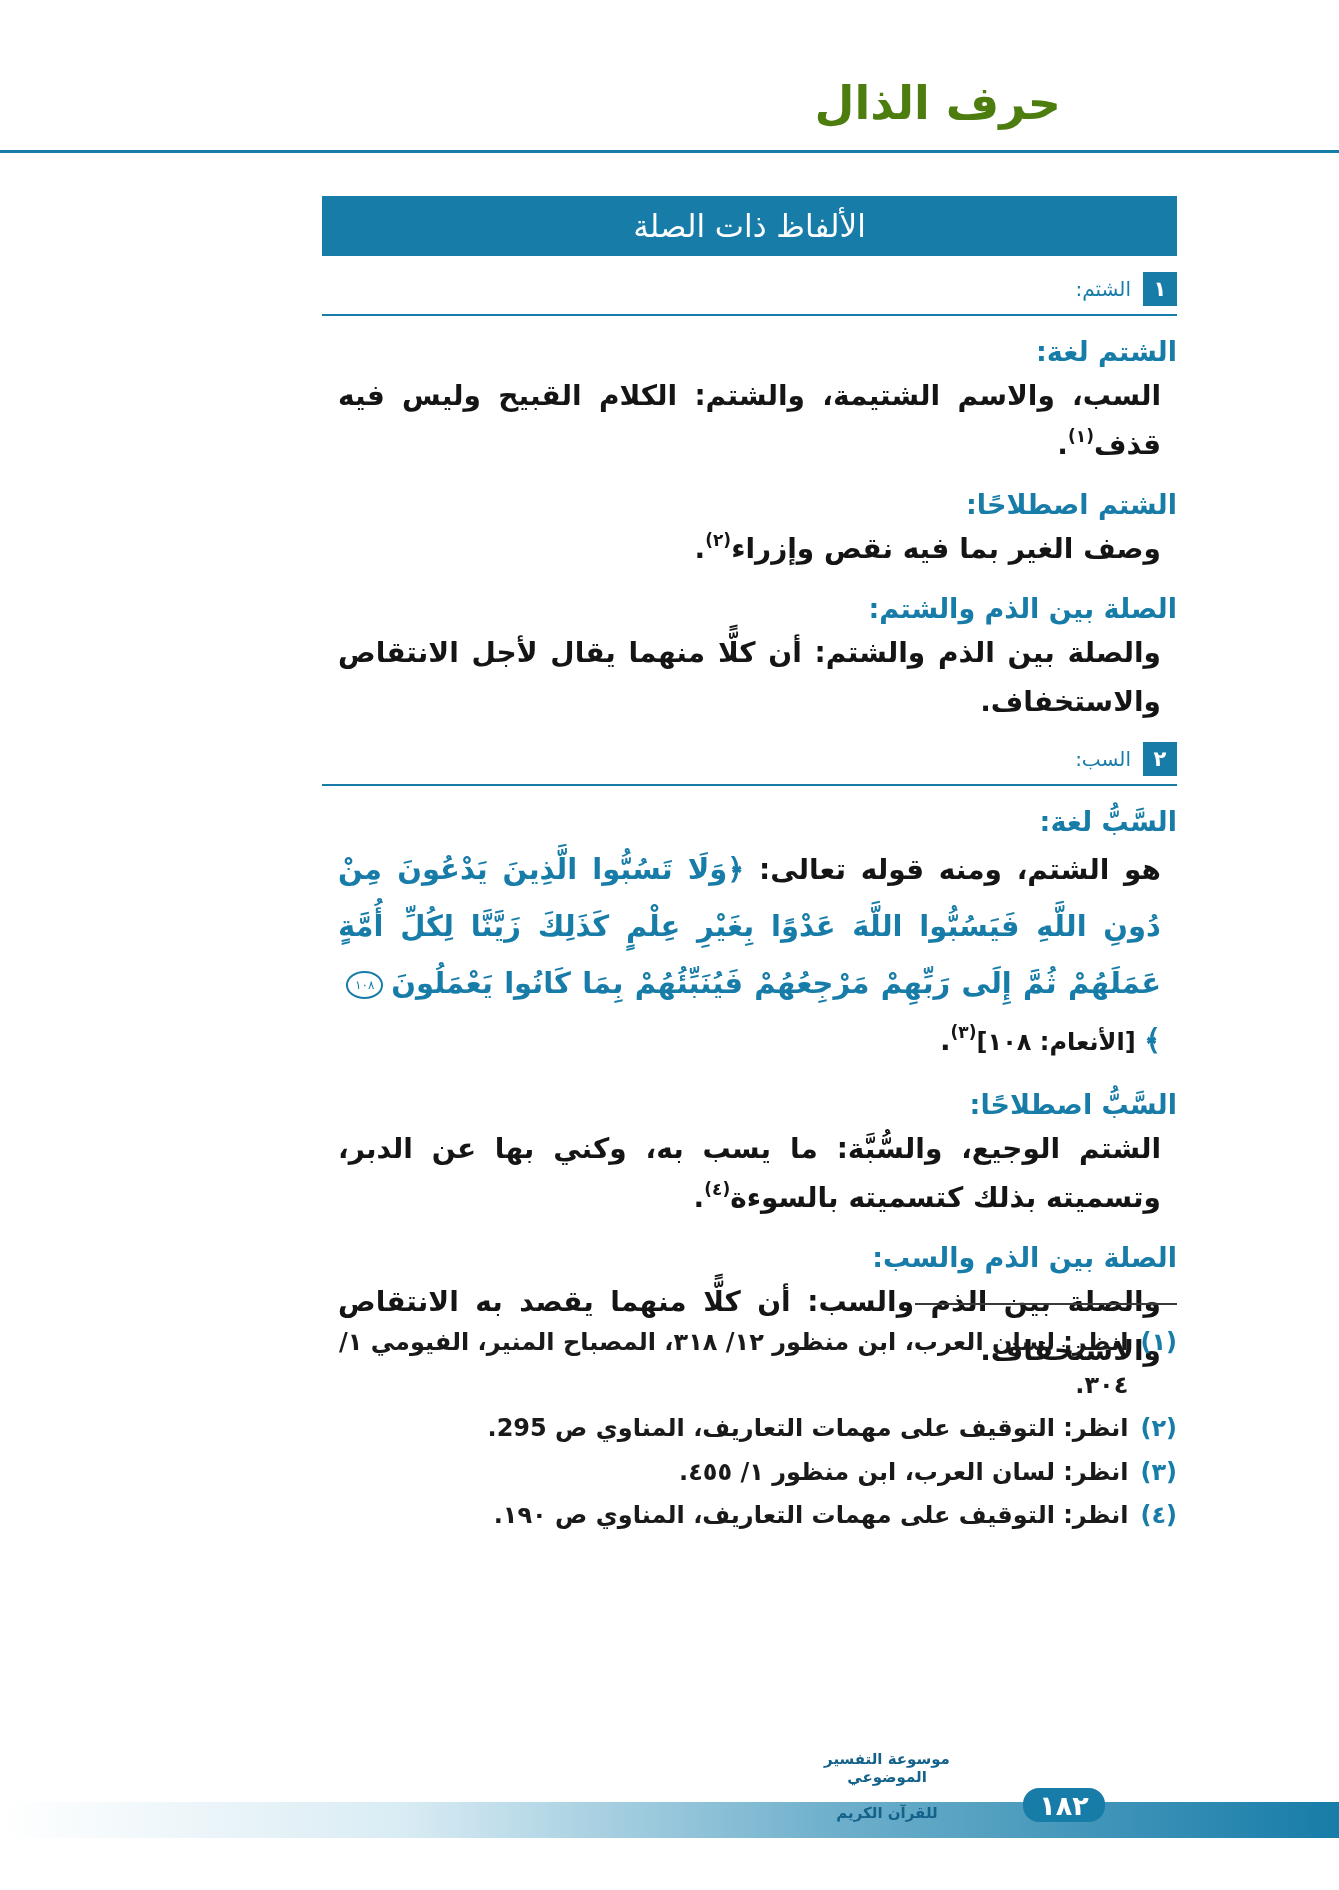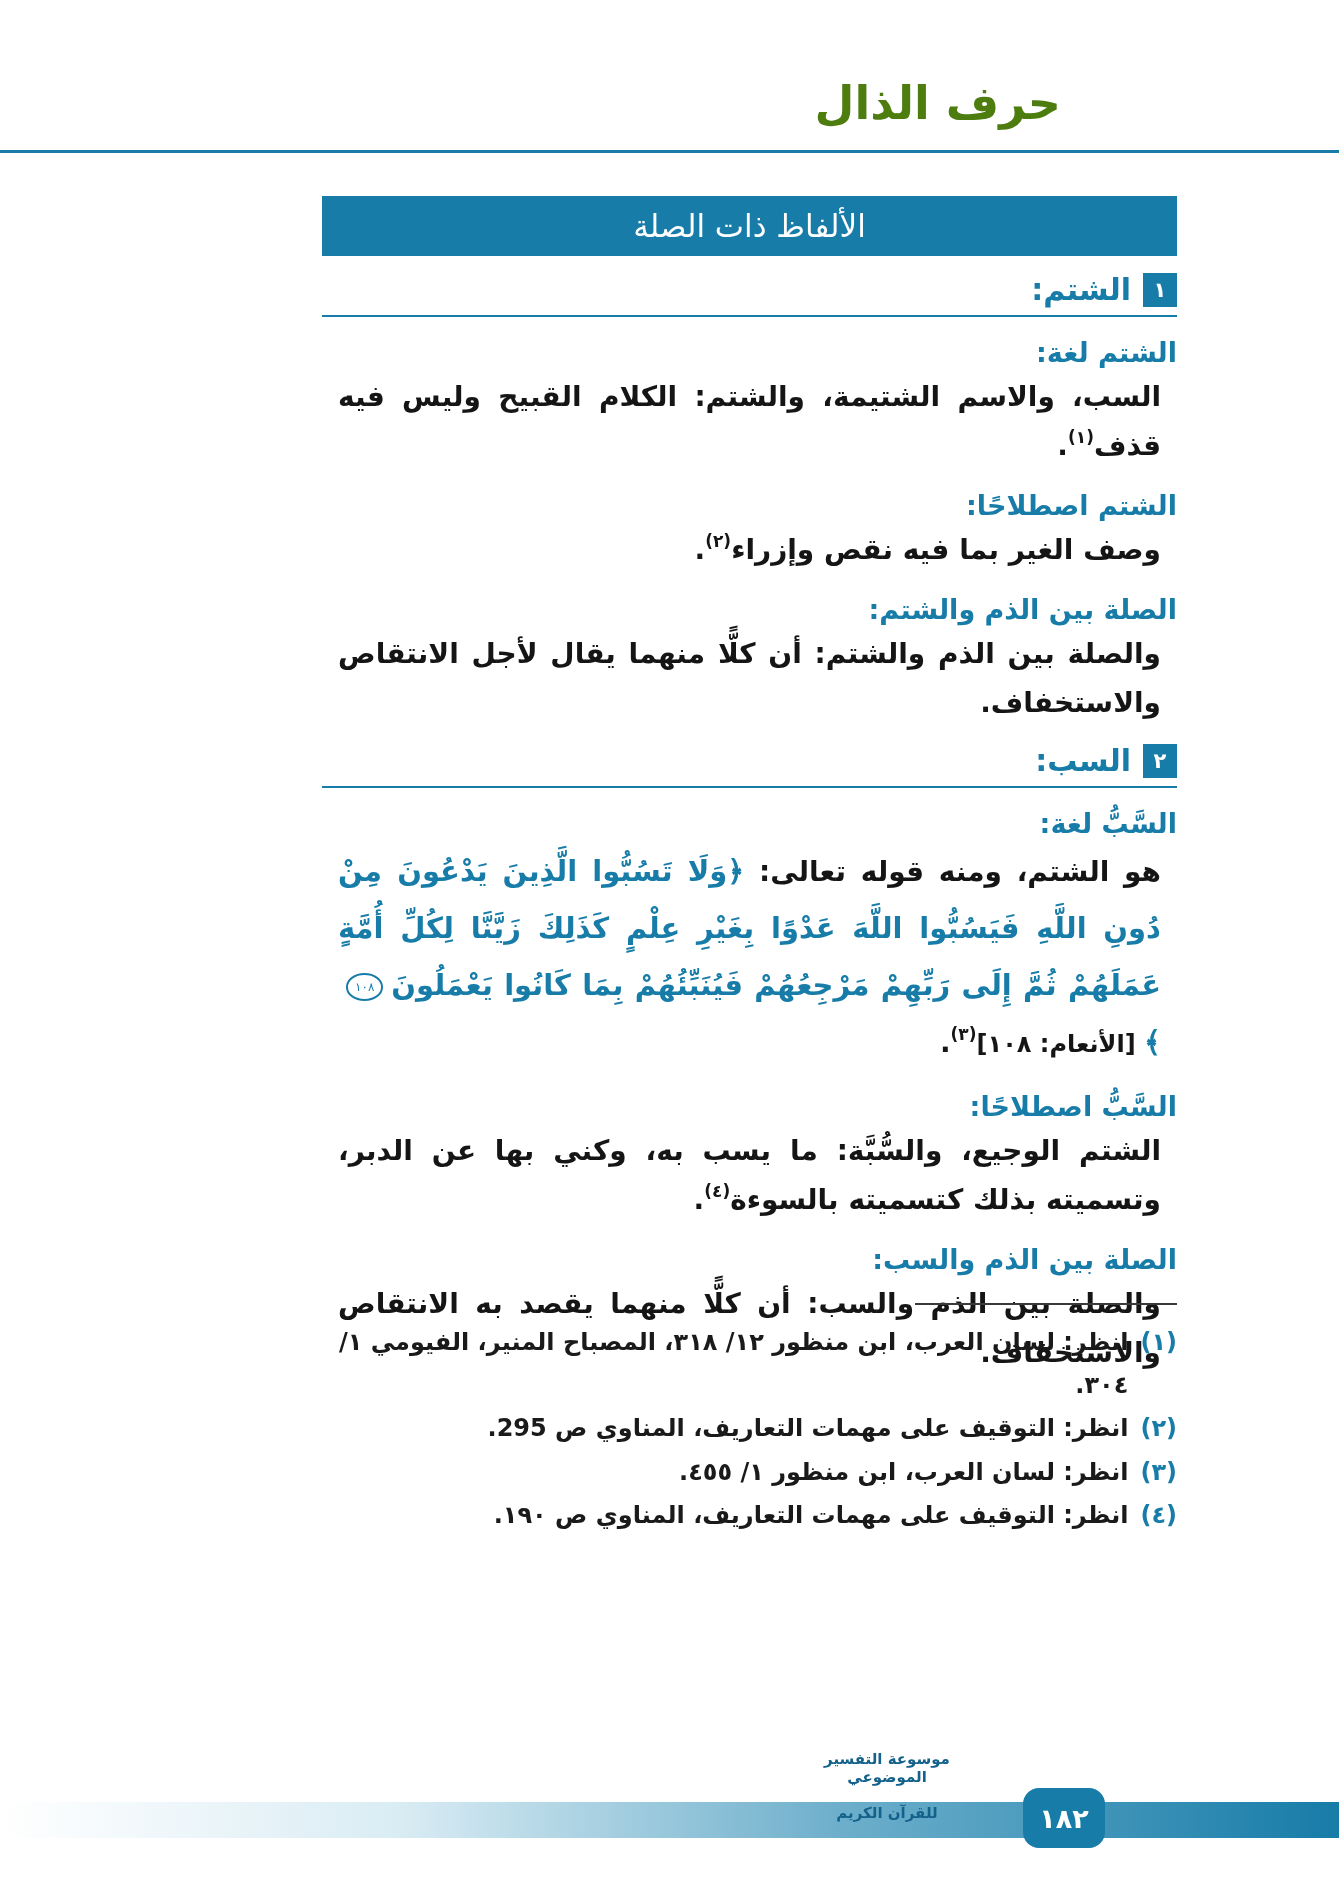--- a/index.html
+++ b/index.html
@@ -33,21 +33,21 @@
   .section-header {
     display:flex; align-items:center; gap:12px;
     margin-top:16px; padding-bottom:8px;
     border-bottom:2px solid #177CA8;
   }
   .section-badge {
     width:34px; height:34px; background:#177CA8; color:#fff;
     display:flex; align-items:center; justify-content:center;
     font-size:21px; font-weight:bold; flex:0 0 auto;
   }
-  .section-title { color:#177CA8; font-size:30px; font-weight:bold; }
+  .section-title { color:#177CA8; font-size:20px; font-weight:normal; }
 
   .block-heading {
     color:#177CA8; font-size:27px; font-weight:bold;
     margin:20px 0 4px 0;
   }
   .body-text {
     font-size:28px; font-weight:bold; color:#151515;
     line-height:1.75; text-align:justify; margin:4px 16px;
   }
   sup.ref {
@@ -76,21 +76,21 @@
     background:linear-gradient(to right, #ffffff 0%, #d9ecf4 30%, #6fb0cc 62%, #177CA8 100%);
     z-index:1;
   }
   .footer-logo {
     position:absolute; top:1750px; right:352px; width:200px;
     text-align:center; color:#14618a; z-index:2;
   }
   .footer-logo .l1 { font-size:15px; font-weight:bold; }
   .footer-logo .l2 { font-size:15px; font-weight:bold; margin-top:18px; }
   .page-number {
-    position:absolute; top:1788px; right:234px; width:82px; height:60px;
+    position:absolute; top:1788px; right:234px; width:82px; height:34px;
     background:#177CA8; border-radius:16px; color:#ffffff;
     font-size:27px; font-weight:bold;
     display:flex; align-items:center; justify-content:center; z-index:3;
   }
 </style>
 </head>
 <body>
 
 <div class="chapter-title">حرف الذال</div>
 <div class="header-rule"></div>

